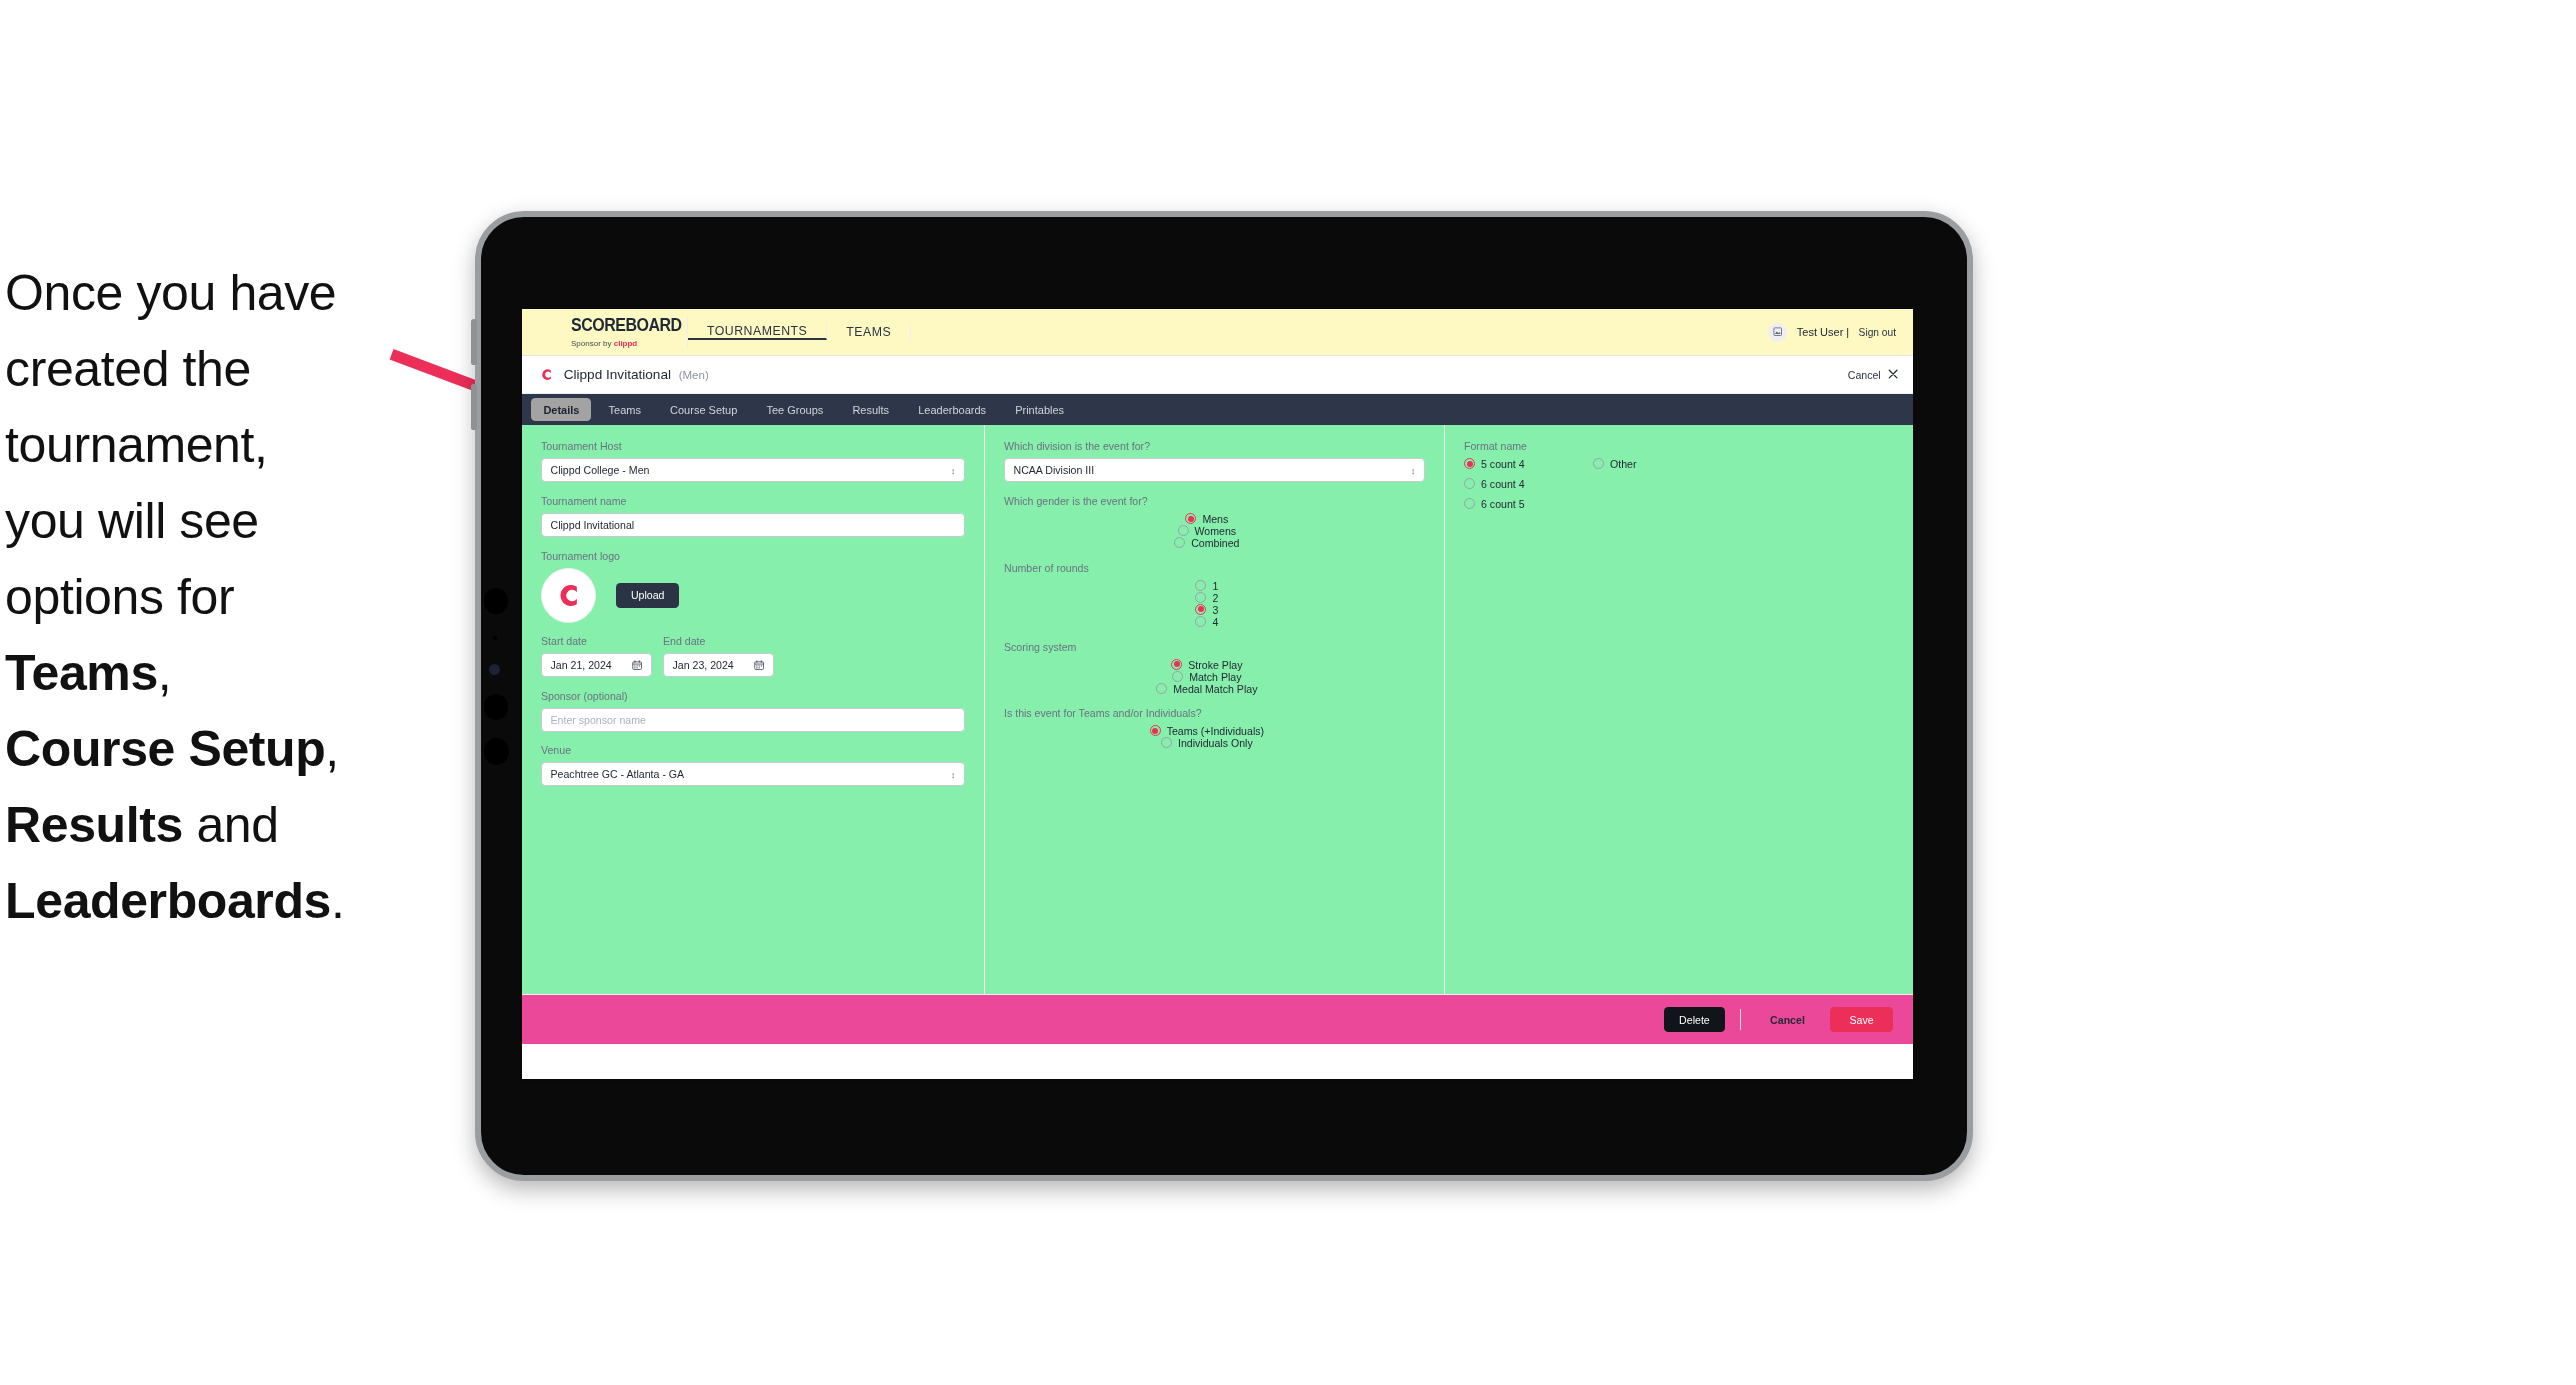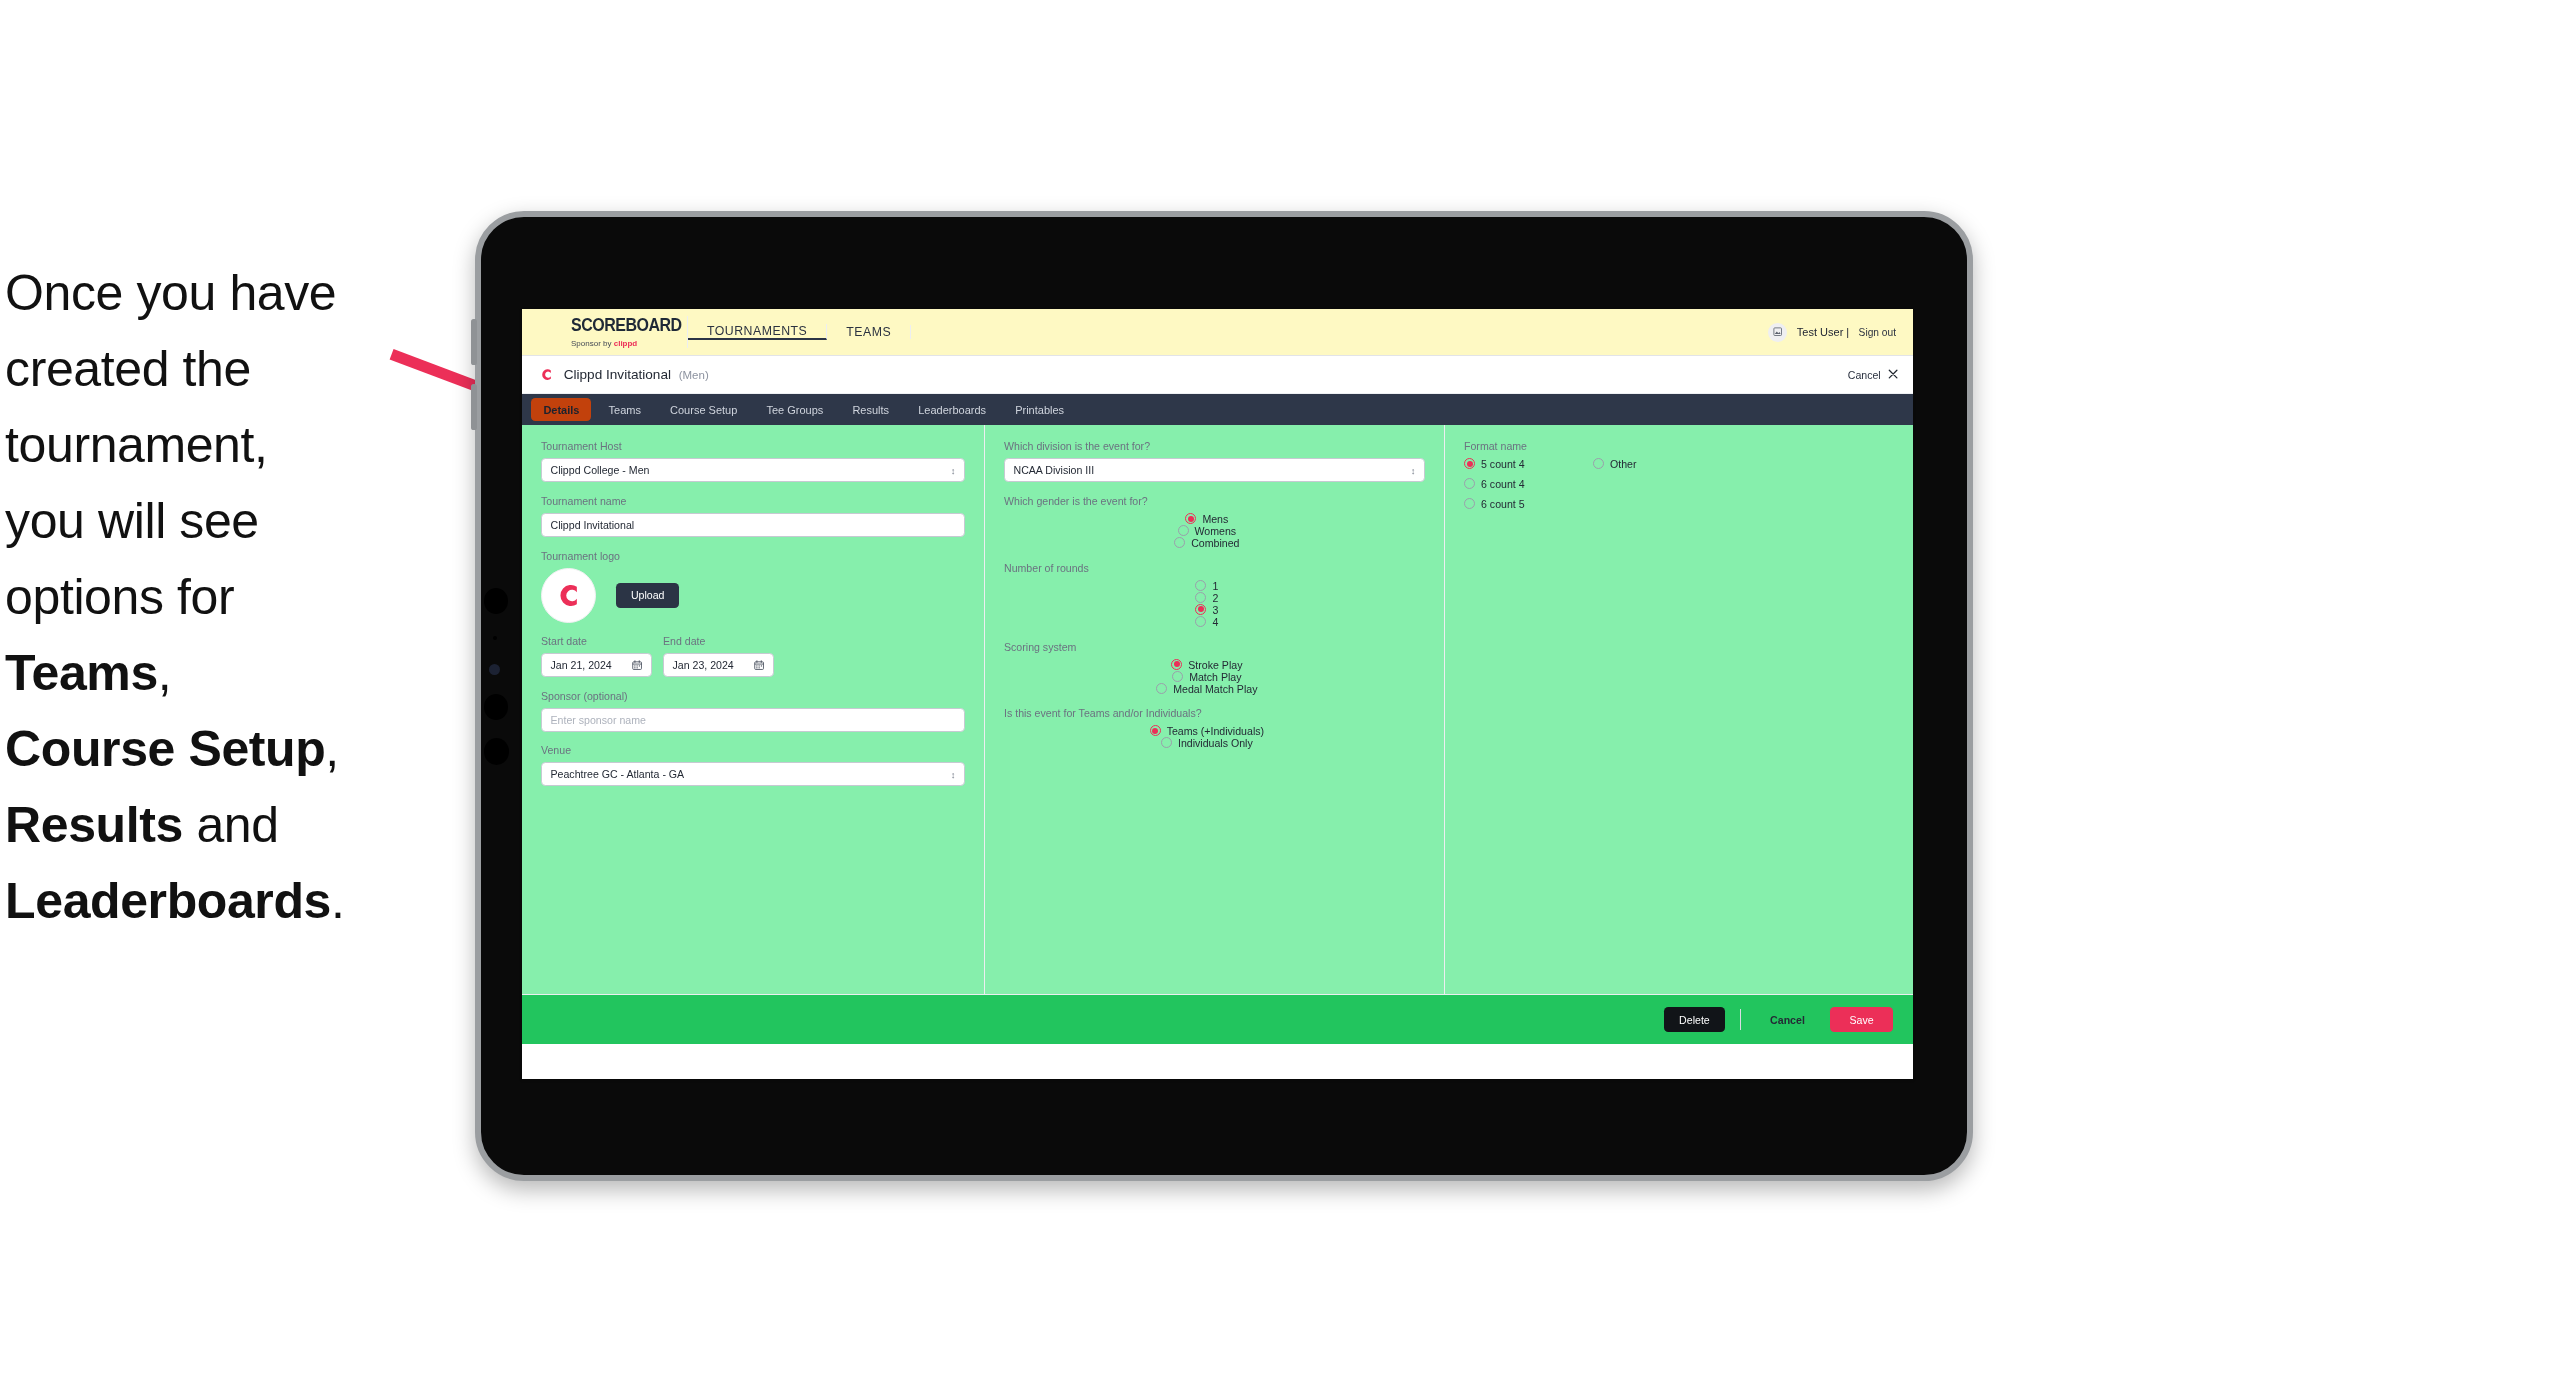--- a/index.html
+++ b/index.html
@@ -65,21 +65,21 @@
     padding:0 15.3px 0 17px;border-bottom:0.9px solid #eef0f3;}
   #tlogo{width:15.3px;height:15.3px;margin-right:9.4px;}
   #tname{font-size:13.6px;color:#242a35;}
   #tgender{font-size:11.5px;color:#8d93a0;margin-left:7.7px;}
   #theadspace{flex:1;}
   #tcancel{display:flex;align-items:center;gap:6.8px;font-size:10.6px;color:#2b3240;cursor:pointer;}
 
   
   #tabs{height:31px;background:#2e3749;display:flex;align-items:center;padding-left:9.4px;gap:5.1px;}
   .tab{font-size:11px;color:#cfd4dd;padding:5.1px 12px;border-radius:4.3px;cursor:pointer;white-space:nowrap;}
-  .tab.active{background:#c2410c;color:#1c222e;font-weight:bold;}
+  .tab.active{background:#a3a3a3;color:#1c222e;font-weight:bold;}
 
   
   #formbody{display:flex;height:569px;background:#86efac;}
   .col{padding:15.3px 19px 0 19px;box-sizing:border-box;}
   #col1{width:463px;border-right:0.9px solid #eceef1;}
   #col2{width:460px;border-right:0.9px solid #eceef1;}
   #col3{flex:1;}
 
   .flabel{font-size:10.6px;color:#6b7280;margin-bottom:6px;}
   .ctrl{height:24px;border:0.9px solid #c6cad2;border-radius:4.3px;background:#fff;
@@ -109,21 +109,21 @@
     box-sizing:border-box;flex:none;}
   .radio.on{border-color:#ec2f58;position:relative;}
   .radio.on:after{content:"";position:absolute;left:50%;top:50%;width:6px;height:6px;
     border-radius:50%;background:#ec2f58;transform:translate(-50%,-50%);}
   .rblock .ritem{margin-bottom:7.7px;}
 
   #col3row{display:flex;}
   #fmtleft{width:129px;}
 
   
-  #footer{height:49px;background:#22c55e;border-top:0.9px solid #eceef1;
+  #footer{height:49px;background:#ec4899;border-top:0.9px solid #eceef1;
     display:flex;align-items:center;justify-content:flex-end;padding-right:20.4px;gap:0;}
   #delbtn{background:#111418;color:#fff;font-size:10.6px;border-radius:4.3px;padding:6.8px 15.3px;cursor:pointer;}
   #fdiv{width:0.9px;height:20.4px;background:#d9dce2;margin:0 15.3px;}
   #cancelbtn{font-size:10.6px;color:#242a35;padding:6.8px 13.6px;cursor:pointer;font-weight:bold;}
   #savebtn{background:#ec2f58;color:#fff;font-size:10.6px;border-radius:4.3px;padding:6.8px 19px;margin-left:12px;cursor:pointer;}
 </style>
 </head>
 <body>
 
 <div id="caption">

